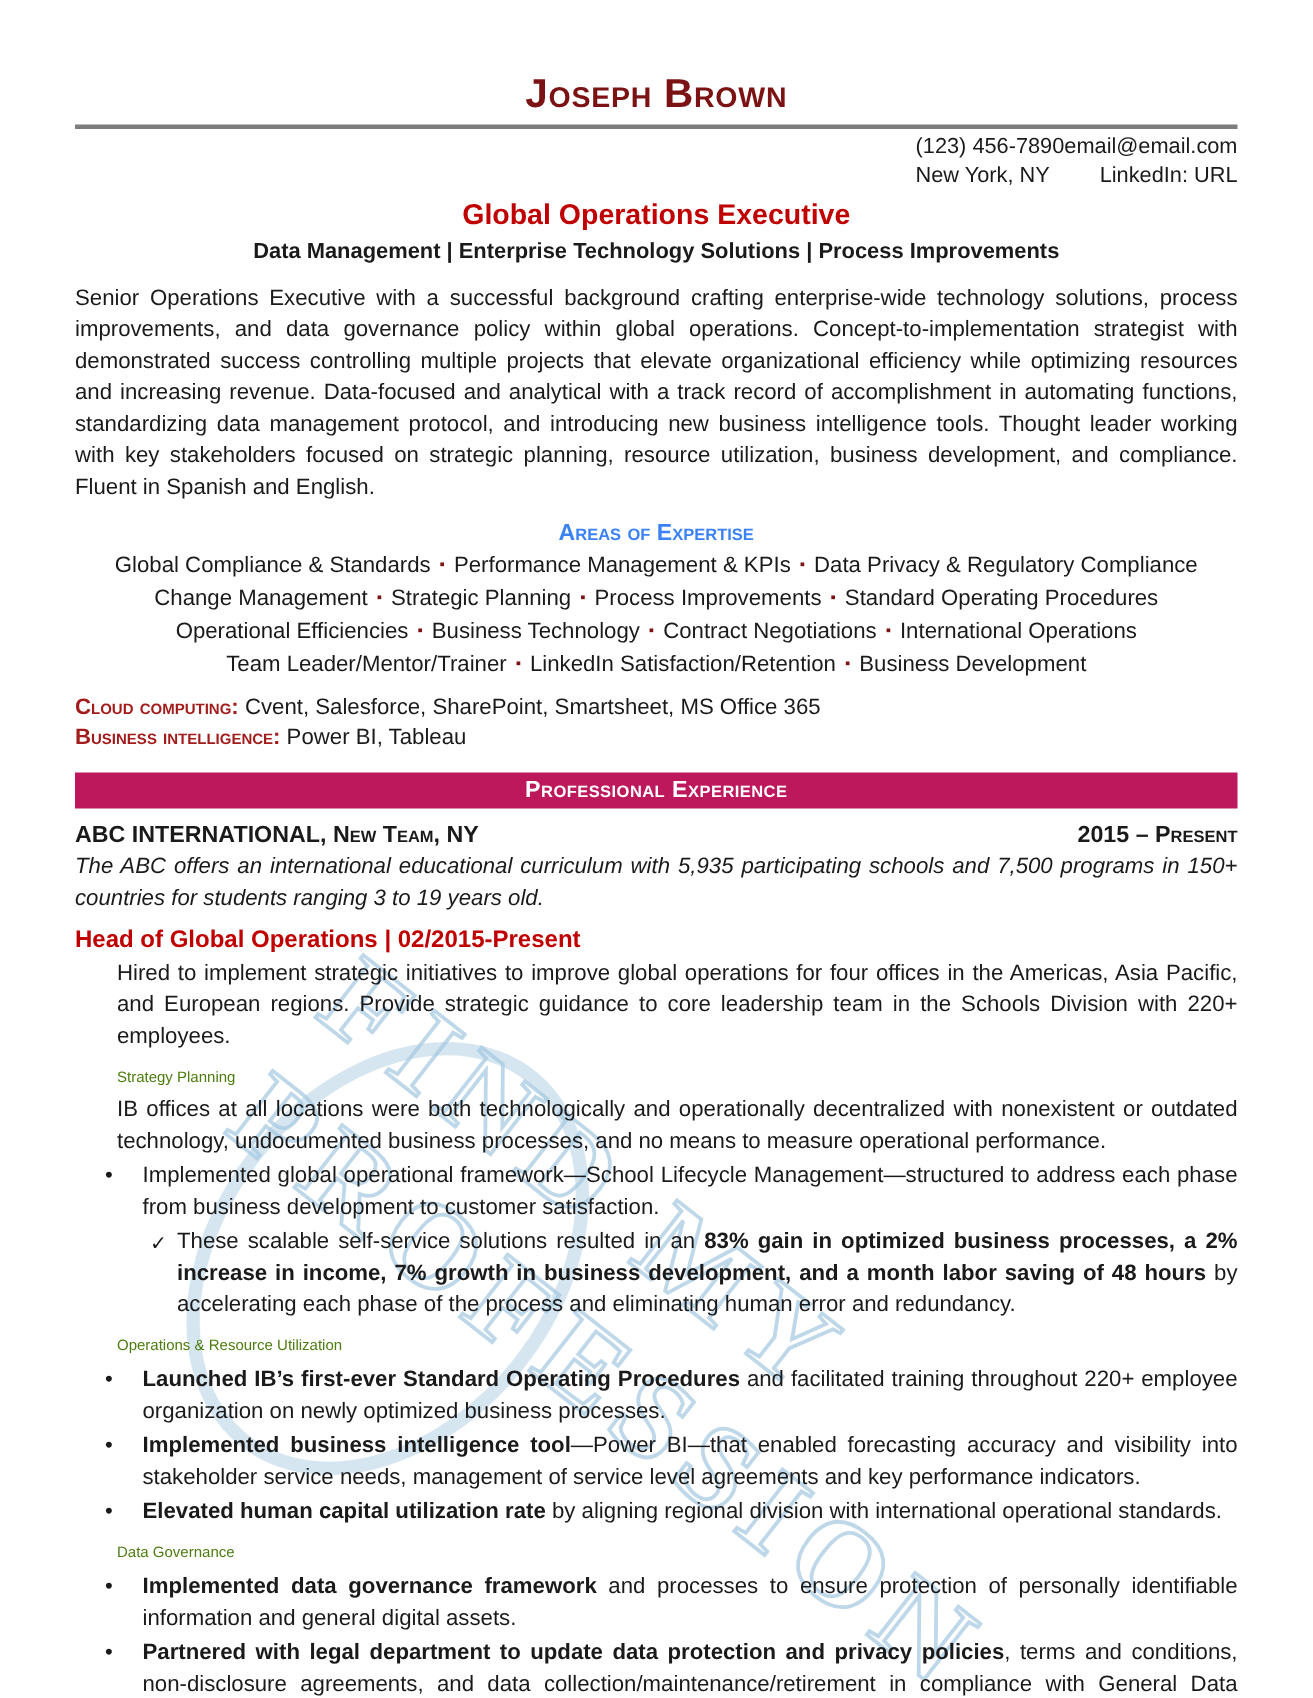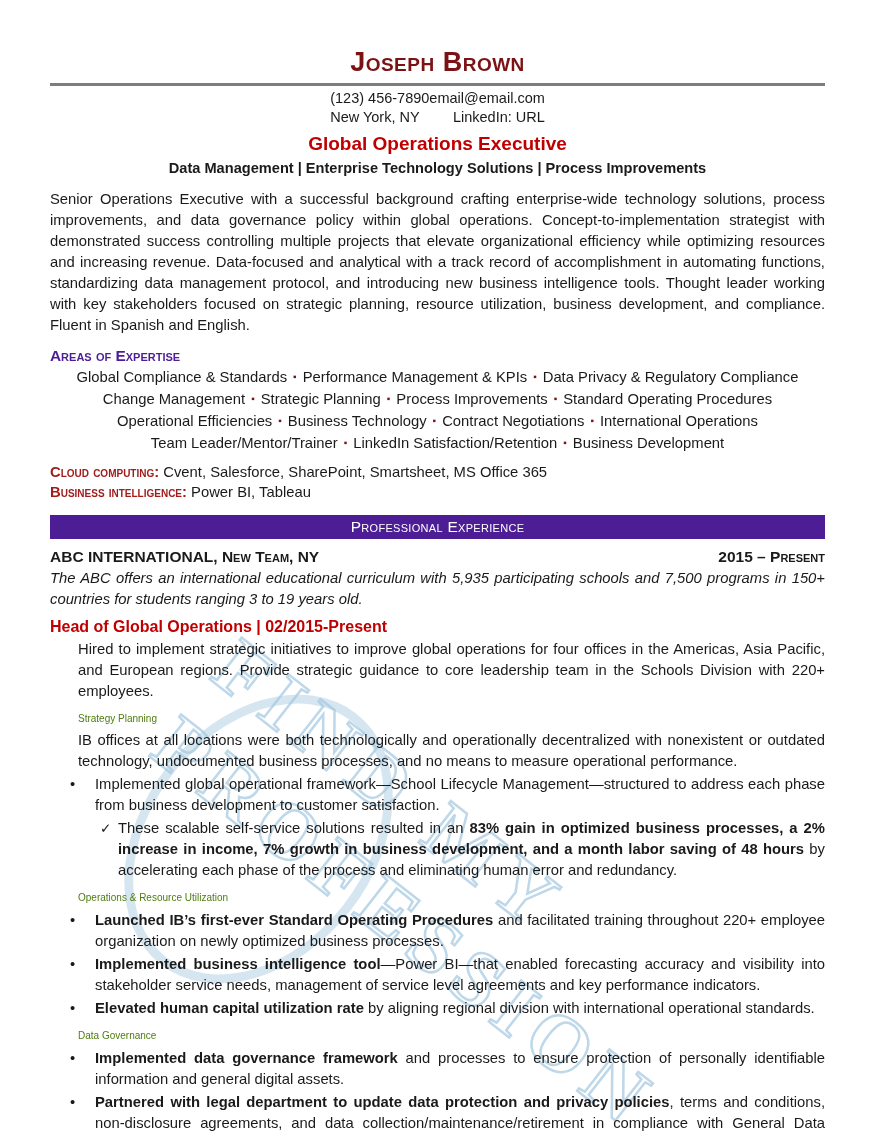--- a/index.html
+++ b/index.html
@@ -18,38 +18,38 @@
     font-family:"Liberation Serif", serif;font-weight:bold;font-size:80px;letter-spacing:10px;
     line-height:98px;color:rgba(174,205,227,0.40);white-space:nowrap;}
   @supports (-webkit-text-stroke: 1px red){
     .wm-text{-webkit-text-fill-color:transparent;-webkit-text-stroke:2.5px rgba(163,199,224,0.70);}
   }
 
   
   .name{margin:0;text-align:center;font-variant:small-caps;font-weight:bold;font-size:27px;
     letter-spacing:.5px;color:#7B1214;line-height:32px;}
   .name-rule{border-top:3px solid #7d7d7d;margin-top:5px;}
-  .contact-row{display:flex;justify-content:center;margin-top:3px;font-size:14.5px;line-height:19px;}
+  .contact-row{display:flex;justify-content:flex-end;margin-top:3px;font-size:14.5px;line-height:19px;}
   .c-right{text-align:right;}
   .doc-title{text-align:center;font-weight:bold;font-size:19px;color:#C00000;margin-top:5px;line-height:23px;}
   .tagline{text-align:center;font-weight:bold;font-size:14.6px;margin-top:4px;line-height:19px;}
 
   .summary{margin:11px 0 0 0;text-align:justify;}
 
   
-  .exp-heading{margin-top:10px;font-variant:small-caps;font-weight:bold;
-    font-size:15.4px;color:#4c1d95;line-height:20px;}
+  .exp-heading{margin-top:10px;text-align:center;font-variant:small-caps;font-weight:bold;
+    font-size:15.4px;color:#3b82f6;line-height:20px;}
   .exp-row{text-align:center;line-height:21px;}
   .sep{color:#7B1214;font-size:10px;padding:0 6px;vertical-align:2px;}
   .skills{margin-top:8px;}
   .skill-line{text-align:left;line-height:20px;}
   .skill-label{font-variant:small-caps;font-weight:bold;color:#A21C1C;}
 
   
-  .banner{margin-top:13px;background:#4c1d95;color:#ffffff;text-align:center;font-weight:normal;
+  .banner{margin-top:13px;background:#be185d;color:#ffffff;text-align:center;font-weight:bold;
     font-variant:small-caps;font-size:15.5px;letter-spacing:.3px;padding:3px 0 4px 0;line-height:17px;}
   .company-row{display:flex;justify-content:space-between;align-items:baseline;margin-top:8px;
     font-weight:bold;font-size:15.5px;font-variant:small-caps;line-height:20px;}
   .company-desc{margin:1px 0 0 0;font-style:italic;text-align:justify;}
   .role{margin:7px 0 2px 0;font-weight:bold;font-size:16px;color:#C00000;line-height:20px;}
   .intro{margin:0 0 0 28px;text-align:justify;}
   .sec-heading{margin:7px 0 1px 28px;color:#4d7c0f;font-size:10px;line-height:20px;}
   .sec-para{margin:0 0 0 28px;text-align:justify;}
   .bullet{display:flex;margin:2px 0 1px 0;}
   .bullet .marker{margin-left:20px;width:25px;flex-shrink:0;}

